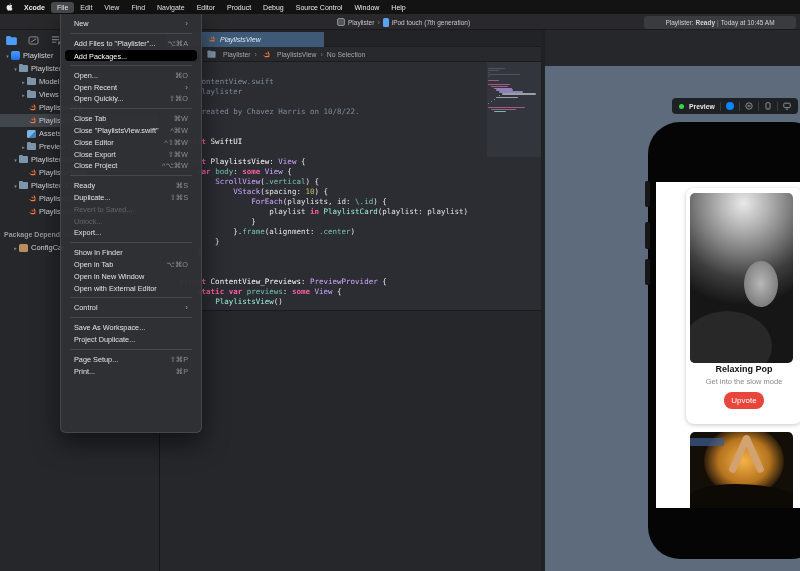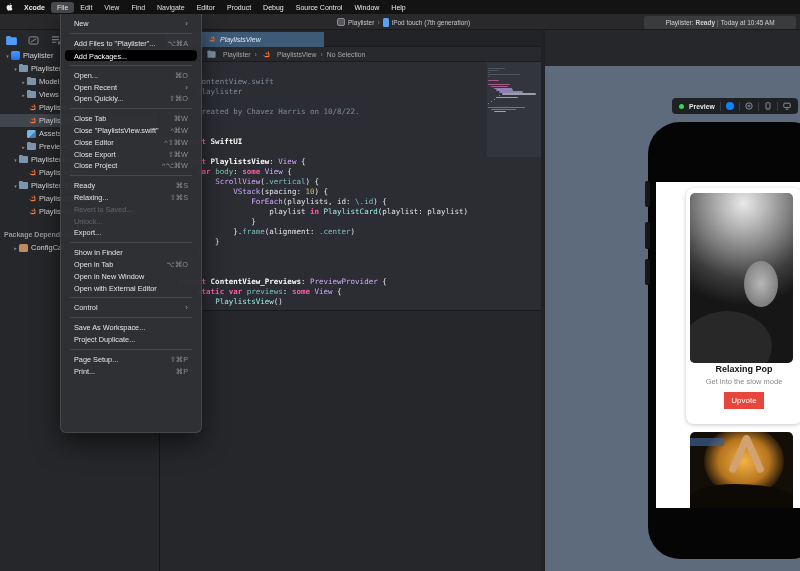--- a/index.html
+++ b/index.html
@@ -63,21 +63,21 @@
     font-size:6.8px;color:#a5a6aa;white-space:nowrap;}
   .jumpbar .ic-folder{transform:scale(.9);}
   .editor{position:absolute;left:161px;top:62px;width:380px;height:248px;background:#2b2d33;}
   .editor-dark{position:absolute;left:161px;top:310px;width:380px;height:261px;background:#25272b;
     border-top:1px solid #191a1d;}
   .code{position:absolute;left:179px;top:77px;font-family:"DejaVu Sans Mono",monospace;
     font-size:7.5px;line-height:10px;white-space:pre;z-index:1;}
   .cl{height:10px;}
   .cl .c{color:#7f8c98;} .cl .p{color:#e6e7e9;} .cl .k{color:#fc5fa3;font-weight:bold;}
   .cl .t{color:#d0a8ff;} .cl .m{color:#78c2b3;} .cl .n{color:#d0bf69;}
-  .cl .pt{color:#9ef1dd;} .cl .b{color:#ffffff;font-weight:bold;}
+  .cl .pt{color:#9ef1dd;} .cl .b{color:#ffffff;font-weight:normal;}
   .minimap{position:absolute;left:487px;top:62px;width:54px;height:95px;background:#32353b;}
   .mm-bar{position:absolute;height:1.2px;border-radius:1px;}
   .editor-divider{position:absolute;left:541px;top:30px;width:4px;height:541px;background:#202125;}
 
   
   .canvas-head{position:absolute;left:545px;top:30px;width:255px;height:36px;background:#26272a;}
   .canvas{position:absolute;left:545px;top:66px;width:255px;height:505px;background:#5e6b7c;}
   .preview-pill{position:absolute;left:127px;top:32px;width:126px;height:16px;background:#1e2124;
     border-radius:4px;display:flex;align-items:center;gap:5px;padding:0 7px;color:#e8e9ea;
     font-size:6.8px;font-weight:bold;}
@@ -96,21 +96,21 @@
     box-shadow:0 1px 4px rgba(0,0,0,.22);}
   .photo1{position:absolute;left:4px;top:5px;width:103px;height:170px;border-radius:5px;overflow:hidden;
     background:radial-gradient(95% 60% at 52% 6%,#e9e9e9 0%,#b5b5b5 24%,#7d7d7d 48%,#3c3c3c 74%,#161616 100%);}
   .photo1 .face{position:absolute;left:54px;top:68px;width:34px;height:46px;border-radius:50%;
     background:radial-gradient(#cfcfcf,#8f8f8f 70%,#555);opacity:.85;}
   .photo1 .body{position:absolute;left:-8px;top:118px;width:90px;height:70px;border-radius:50%;
     background:#2a2a2a;opacity:.9;}
   .card-title{position:absolute;left:0;top:176px;width:100%;text-align:center;font-size:9px;
     font-weight:bold;color:#111;}
   .card-sub{position:absolute;left:0;top:189px;width:100%;text-align:center;font-size:7.5px;color:#8a8a8e;}
-  .upvote{position:absolute;left:38px;top:204px;width:40px;height:17px;border-radius:0;border:none;
+  .upvote{position:absolute;left:38px;top:204px;width:40px;height:17px;border-radius:8px;border:none;
     color:#fff;font-size:8px;display:flex;align-items:center;justify-content:center;
     font-family:"Liberation Sans",sans-serif;}
   .photo2{position:absolute;left:34px;top:250px;width:103px;height:80px;border-radius:5px;overflow:hidden;
     background:#140e08;}
   .photo2 .glow{position:absolute;left:14px;top:-6px;width:80px;height:70px;border-radius:50%;
     background:radial-gradient(#f4b246 0%,#b5741f 45%,rgba(90,55,12,0) 75%);}
   .photo2 .stage{position:absolute;left:0;top:6px;width:34px;height:8px;background:#3c5e93;opacity:.7;}
   .photo2 .crowd{position:absolute;left:0;bottom:-6px;width:110%;height:34px;background:#0d0905;
     border-radius:40% 60% 0 0;}
   .photo2 .arm{position:absolute;width:7px;height:40px;background:#d2a271;border-radius:3px;}
@@ -405,21 +405,21 @@
       <div class="fm-row">
         <span class="lab">Close Project</span>
         <span class="sc">^⌥⌘W</span>
       </div>
       <div class="fm-sep"></div>
       <div class="fm-row">
         <span class="lab">Ready</span>
         <span class="sc">⌘S</span>
       </div>
       <div class="fm-row">
-        <span class="lab">Relaxing...</span>
+        <span class="lab">Duplicate...</span>
         <span class="sc">⇧⌘S</span>
       </div>
       <div class="fm-row dis">
         <span class="lab">Revert to Saved...</span>
       </div>
       <div class="fm-row dis">
         <span class="lab">Unlock...</span>
       </div>
       <div class="fm-row">
         <span class="lab">Export...</span>

